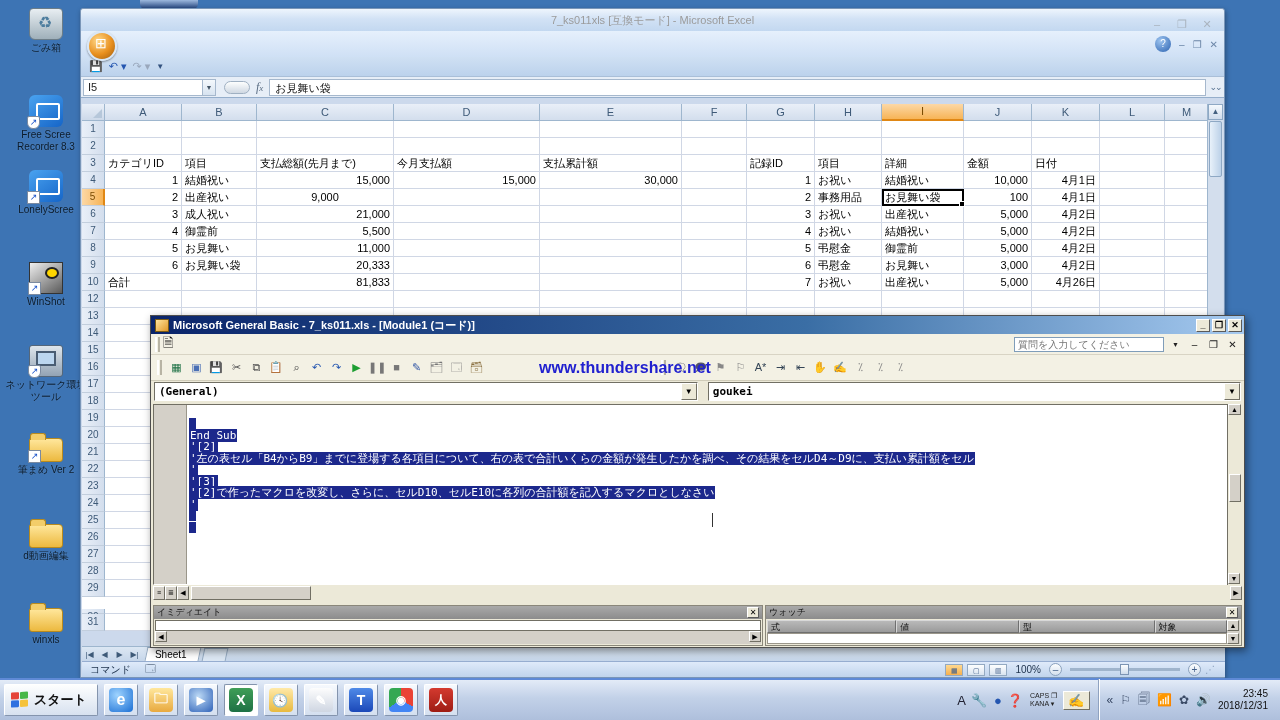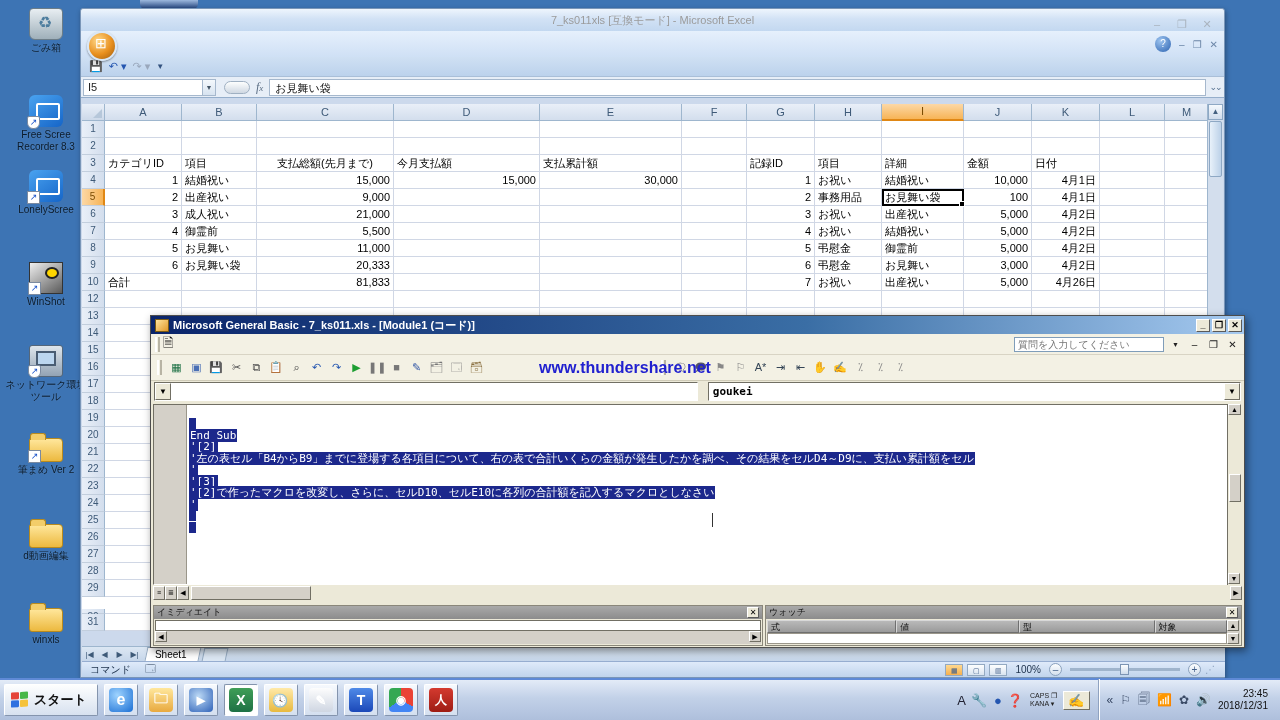--- a/index.html
+++ b/index.html
@@ -258,21 +258,21 @@
           <div class="cell" style="width: 82px;"></div>
           <div class="cell" style="width: 68px;"></div>
           <div class="cell" style="width: 68px;"></div>
           <div class="cell" style="width: 65px;"></div>
           <div class="cell" style="width: 44px;"></div>
         </div>
         <div class="grow">
           <div class="rhead" style="width: 23px;">3</div>
           <div class="cell" style="width: 77px;">カテゴリID</div>
           <div class="cell" style="width: 75px;">項目</div>
-          <div class="cell" style="width: 137px; text-align: center;">支払総額(先月まで)</div>
+          <div class="cell" style="width: 137px;">支払総額(先月まで)</div>
           <div class="cell" style="width: 146px;">今月支払額</div>
           <div class="cell" style="width: 142px; font-family: Liberation Serif, serif;">支払累計額</div>
           <div class="cell" style="width: 65px;"></div>
           <div class="cell" style="width: 68px;">記録ID</div>
           <div class="cell" style="width: 67px;">項目</div>
           <div class="cell" style="width: 82px;">詳細</div>
           <div class="cell" style="width: 68px;">金額</div>
           <div class="cell" style="width: 68px;">日付</div>
           <div class="cell" style="width: 65px;"></div>
           <div class="cell" style="width: 44px;"></div>
@@ -290,21 +290,21 @@
           <div class="cell" style="width: 82px;">結婚祝い</div>
           <div class="cell num" style="width: 68px;">10,000</div>
           <div class="cell num" style="width: 68px;">4月1日</div>
           <div class="cell" style="width: 65px;"></div>
           <div class="cell" style="width: 44px;"></div>
         </div>
         <div class="grow">
           <div class="rhead sel" style="width: 23px;">5</div>
           <div class="cell num" style="width: 77px;">2</div>
           <div class="cell" style="width: 75px;">出産祝い</div>
-          <div class="cell num" style="width: 137px;">9,000</div>
+          <div class="cell num" style="width: 137px; text-align: center;">9,000</div>
           <div class="cell" style="width: 146px;"></div>
           <div class="cell" style="width: 142px;"></div>
           <div class="cell" style="width: 65px;"></div>
           <div class="cell num" style="width: 68px;">2</div>
           <div class="cell" style="width: 67px;">事務用品</div>
           <div class="cell selcell" style="width: 82px;">お見舞い袋</div>
           <div class="cell num" style="width: 68px;">100</div>
           <div class="cell num" style="width: 68px;">4月1日</div>
           <div class="cell" style="width: 65px;"></div>
           <div class="cell" style="width: 44px;"></div>
@@ -795,20 +795,21 @@
           <div class="tico" style="color: rgb(51, 68, 85);">⇤</div>
           <div class="tico" style="color: rgb(199, 154, 42);">✋</div>
           <div class="tico" style="color: rgb(36, 86, 176);">✍</div>
           <div class="tico" style="color: rgb(136, 136, 136);">⁒</div>
           <div class="tico" style="color: rgb(136, 136, 136);">⁒</div>
           <div class="tico" style="color: rgb(136, 136, 136);">⁒</div>
         </div>
     </div>
     <div id="combo-row">
       <div class="combo" style="flex:1.02;">
+        <div class="cval">(General)</div>
         <div class="cdd">▼</div>
       </div>
       <div class="combo" style="flex:1;">
         <div class="cval">goukei</div>
         <div class="cdd">▼</div>
       </div>
     </div>
     <div id="code-wrap">
       <div id="code-margin"></div>
       <div id="code-lines">

